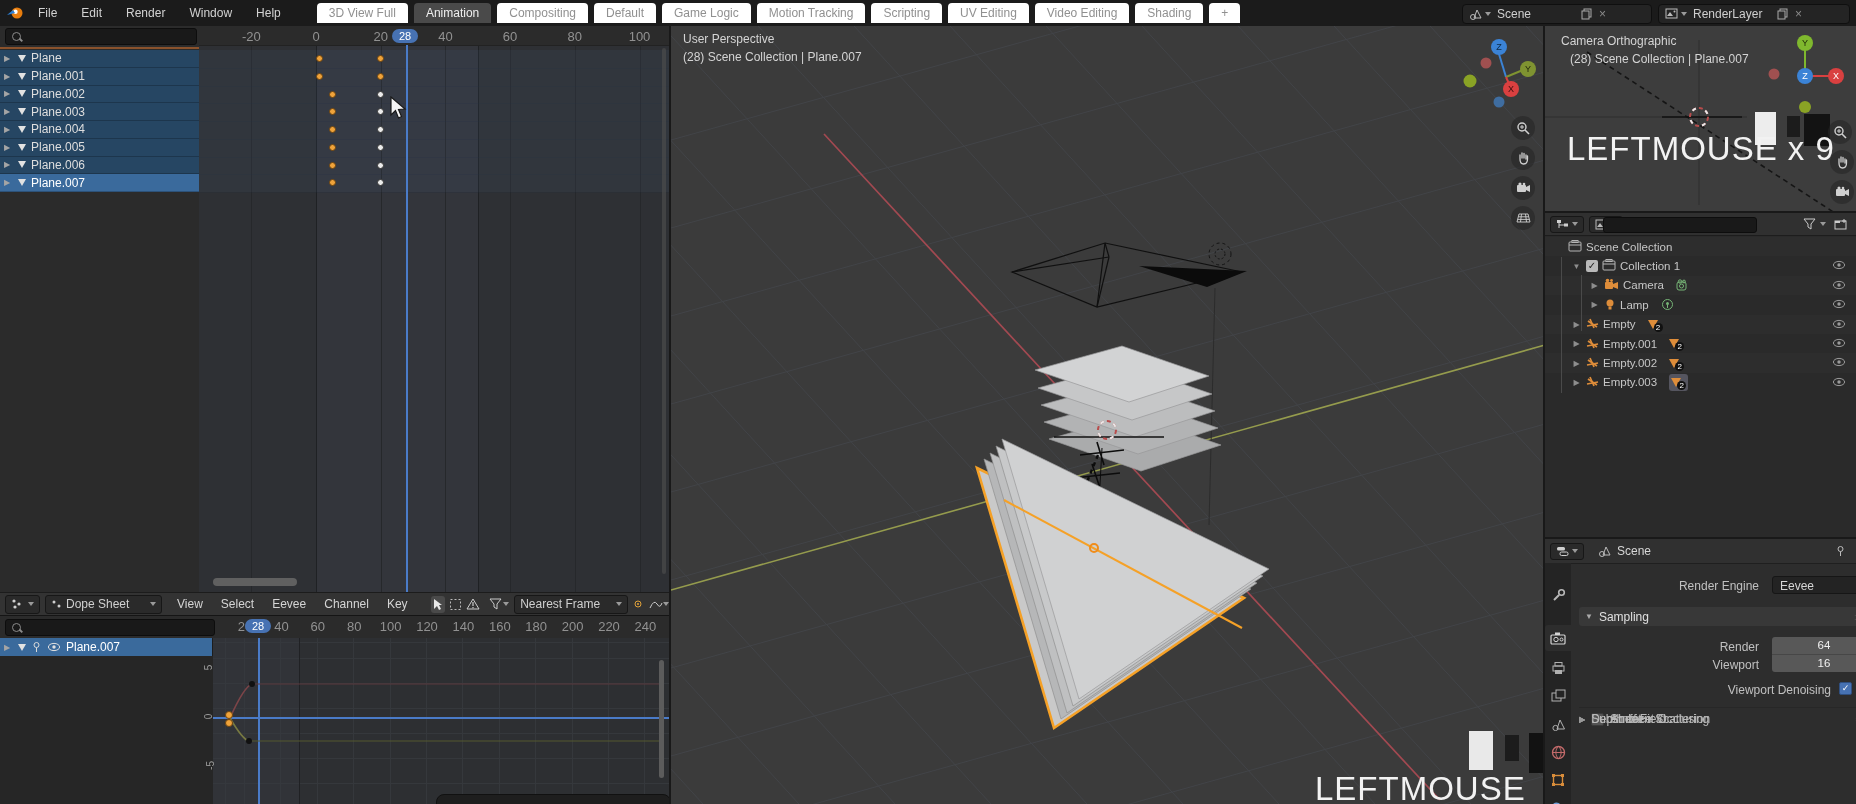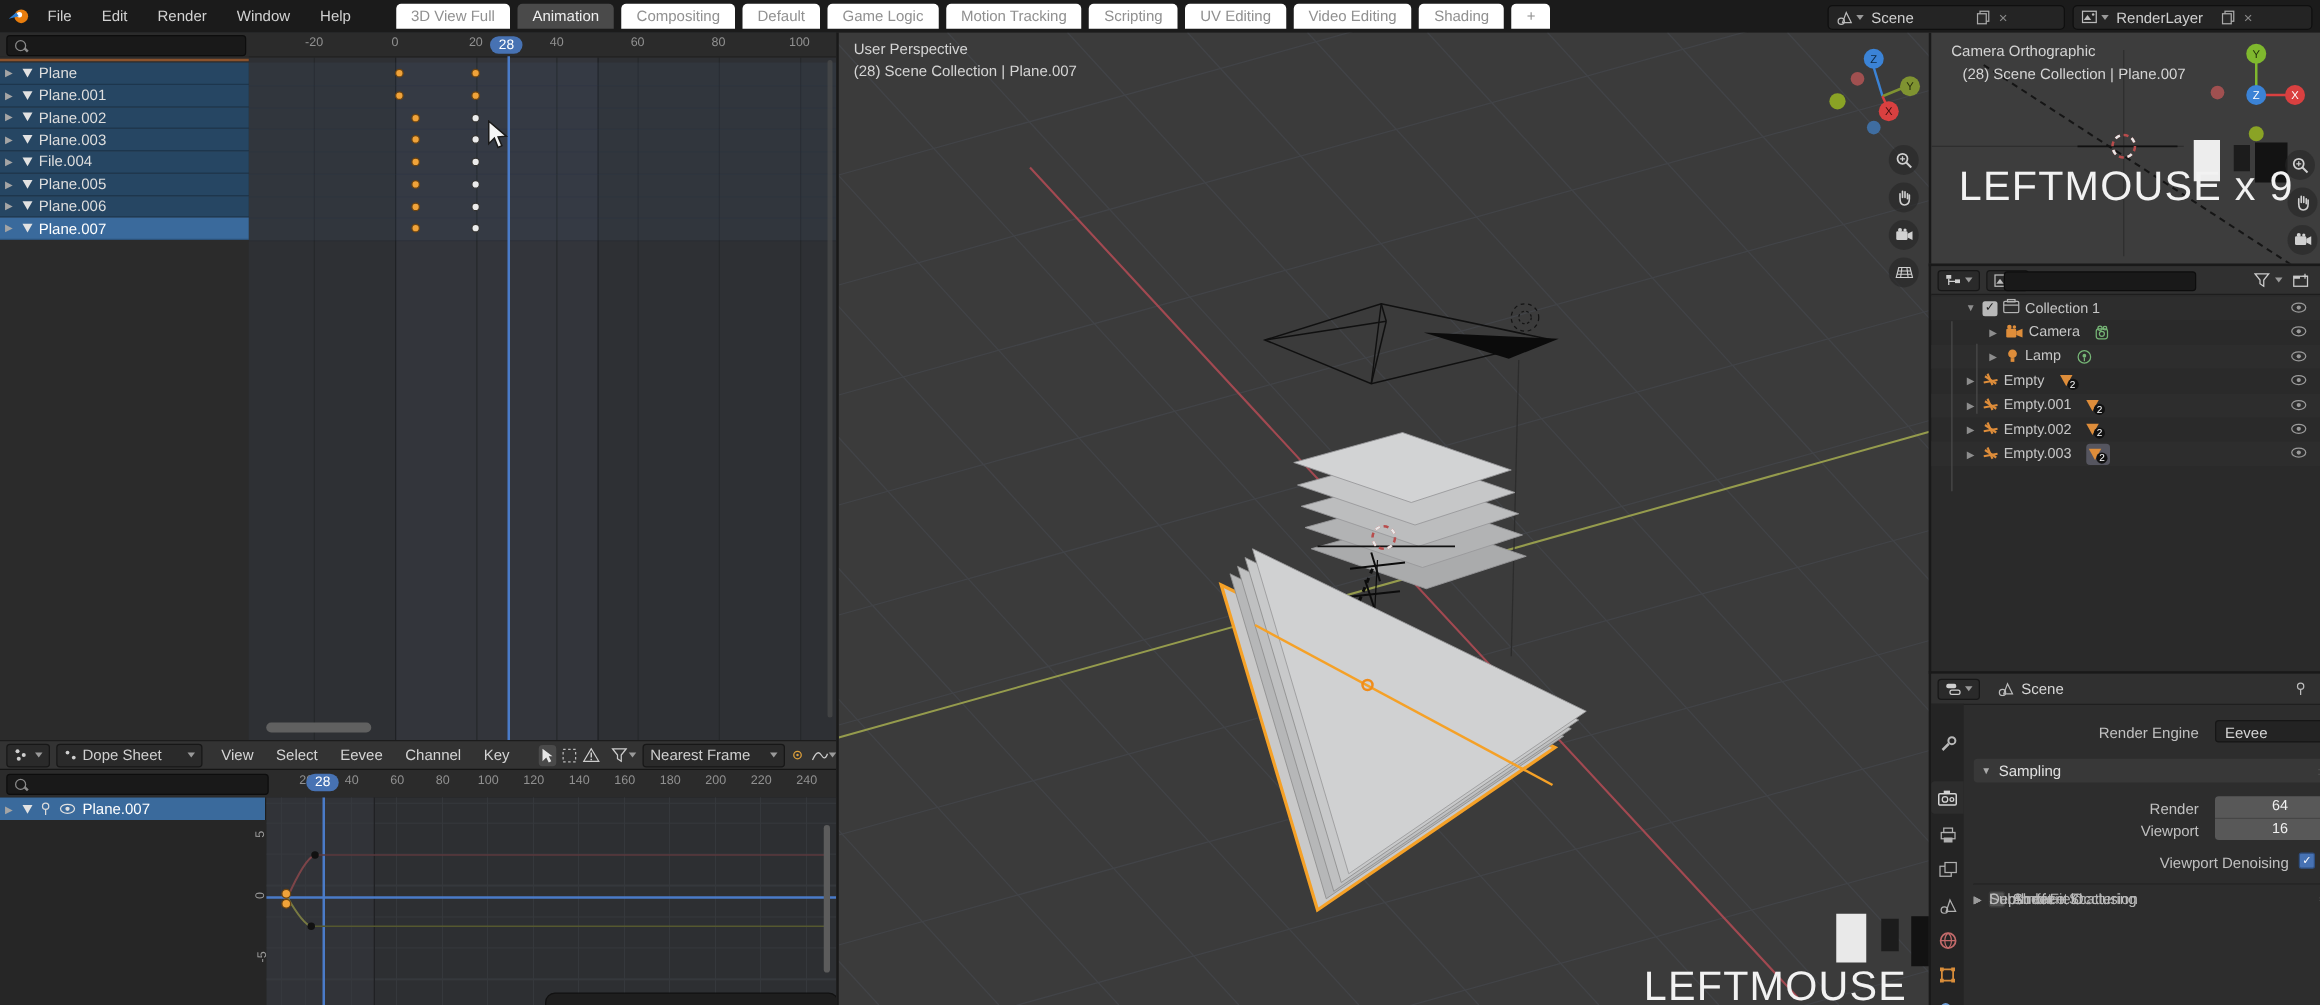--- a/index.html
+++ b/index.html
@@ -13,21 +13,21 @@
   .ws-tab{padding:3px 12px;border-radius:4px 4px 0 0;background:#ffffff;color:#909090}
   .ws-tab.active{background:#4a4a4a;color:#efefef}
   .id-widget{position:absolute;top:4px;height:18px;background:#242424;border:1px solid #0f0f0f;border-radius:4px;display:flex;align-items:center;color:#cfcfcf}
   .id-widget .seg{padding:0 6px;display:flex;align-items:center;gap:3px}
   .id-widget .val{min-width:84px}
   .xbtn{color:#8a8a8a;padding:0 6px}
   .chev{width:0;height:0;border-left:3.5px solid transparent;border-right:3.5px solid transparent;border-top:4px solid #9a9a9a;display:inline-block}
   
   #ds-bg{position:absolute;left:0;top:26px;width:669px;height:566px;background:#2e3034}
   #ds-ruler{position:absolute;left:0;top:26px;width:669px;height:19px;background:#2b2b2b;border-bottom:1px solid #222}
-  .tick{position:absolute;top:3px;transform:translateX(-50%);color:#919191;font-size:10px}
+  .tick{position:absolute;top:3px;transform:translateX(-50%);color:#919191;font-size:13px}
   .frame-badge{position:absolute;background:#4772b3;color:#fff;font-size:11px;border-radius:8px;padding:1px 7px}
   #ds-search{position:absolute;left:5px;top:28px;width:190px;height:15px;background:#191919;border:1px solid #0d0d0d;border-radius:3px}
   .mag{position:absolute;width:7px;height:7px;border:1.4px solid #8a8a8a;border-radius:50%}
   .mag::after{content:"";position:absolute;left:6px;top:6px;width:4px;height:1.6px;background:#8a8a8a;transform:rotate(45deg)}
   #ds-summary{position:absolute;left:0;top:47px;width:199px;height:2px;background:#8a522c}
   #ds-channelbox{position:absolute;left:0;top:45px;width:199px;height:547px;background:#2b2b2b}
   .ds-rows{position:absolute;left:0;top:50px;width:199px}
   .ds-row{height:17.75px;display:flex;align-items:center;gap:5px;padding-left:4px;box-sizing:border-box;background:#264663;border-bottom:1px solid rgba(0,0,0,.22);color:#dedede}
   .ds-row.active{background:#3a6a9c;color:#fff}
   .exp{font-size:8px;color:#a5a5a5;width:9px}
@@ -217,21 +217,21 @@
       <span>Plane.002</span>
     </div>
     <div class="ds-row">
       <span class="exp">▶</span>
       <span class="tri-ico"></span>
       <span>Plane.003</span>
     </div>
     <div class="ds-row">
       <span class="exp">▶</span>
       <span class="tri-ico"></span>
-      <span>File.004</span>
+      <span>Plane.004</span>
     </div>
     <div class="ds-row">
       <span class="exp">▶</span>
       <span class="tri-ico"></span>
       <span>Plane.005</span>
     </div>
     <div class="ds-row">
       <span class="exp">▶</span>
       <span class="tri-ico"></span>
       <span>Plane.006</span>
@@ -602,20 +602,32 @@
     <svg width="14" height="13" style="position:absolute;right:8px">
         <rect x="1" y="3" width="11" height="8" fill="none" stroke="#ccc"></rect>
         <rect x="1" y="3" width="5" height="2" fill="#ccc"></rect>
         <line x1="10" y1="1" x2="10" y2="5" stroke="#ccc"></line>
         <line x1="8" y1="3" x2="12" y2="3" stroke="#ccc"></line>
       </svg>
   </div>
   <div id="ol-search"></div>
   <div id="outliner-rows" style="position:absolute;left:0;top:24px;width:311px">
 
+  <div class="ol-row" style="padding-left: 8px;">
+        <span class="ol-exp"></span>
+
+        <span><svg width="14" height="12">
+            <rect x="1" y="2" width="12" height="9" rx="1" fill="none" stroke="#b5b5b5"></rect>
+            <line x1="1" y1="5" x2="13" y2="5" stroke="#b5b5b5"></line>
+            <rect x="4" y="0.5" width="6" height="2" fill="none" stroke="#b5b5b5"></rect>
+          </svg></span>
+
+        <span>Scene Collection</span>
+
+      </div>
       <div class="ol-row" style="padding-left: 26px;">
         <span class="ol-exp"><span>▼</span></span>
         <span class="ol-cb">✓</span>
         <span><svg width="14" height="12">
             <rect x="1" y="2" width="12" height="9" rx="1" fill="none" stroke="#b5b5b5"></rect>
             <line x1="1" y1="5" x2="13" y2="5" stroke="#b5b5b5"></line>
             <rect x="4" y="0.5" width="6" height="2" fill="none" stroke="#b5b5b5"></rect>
           </svg></span>
 
         <span>Collection 1</span>

